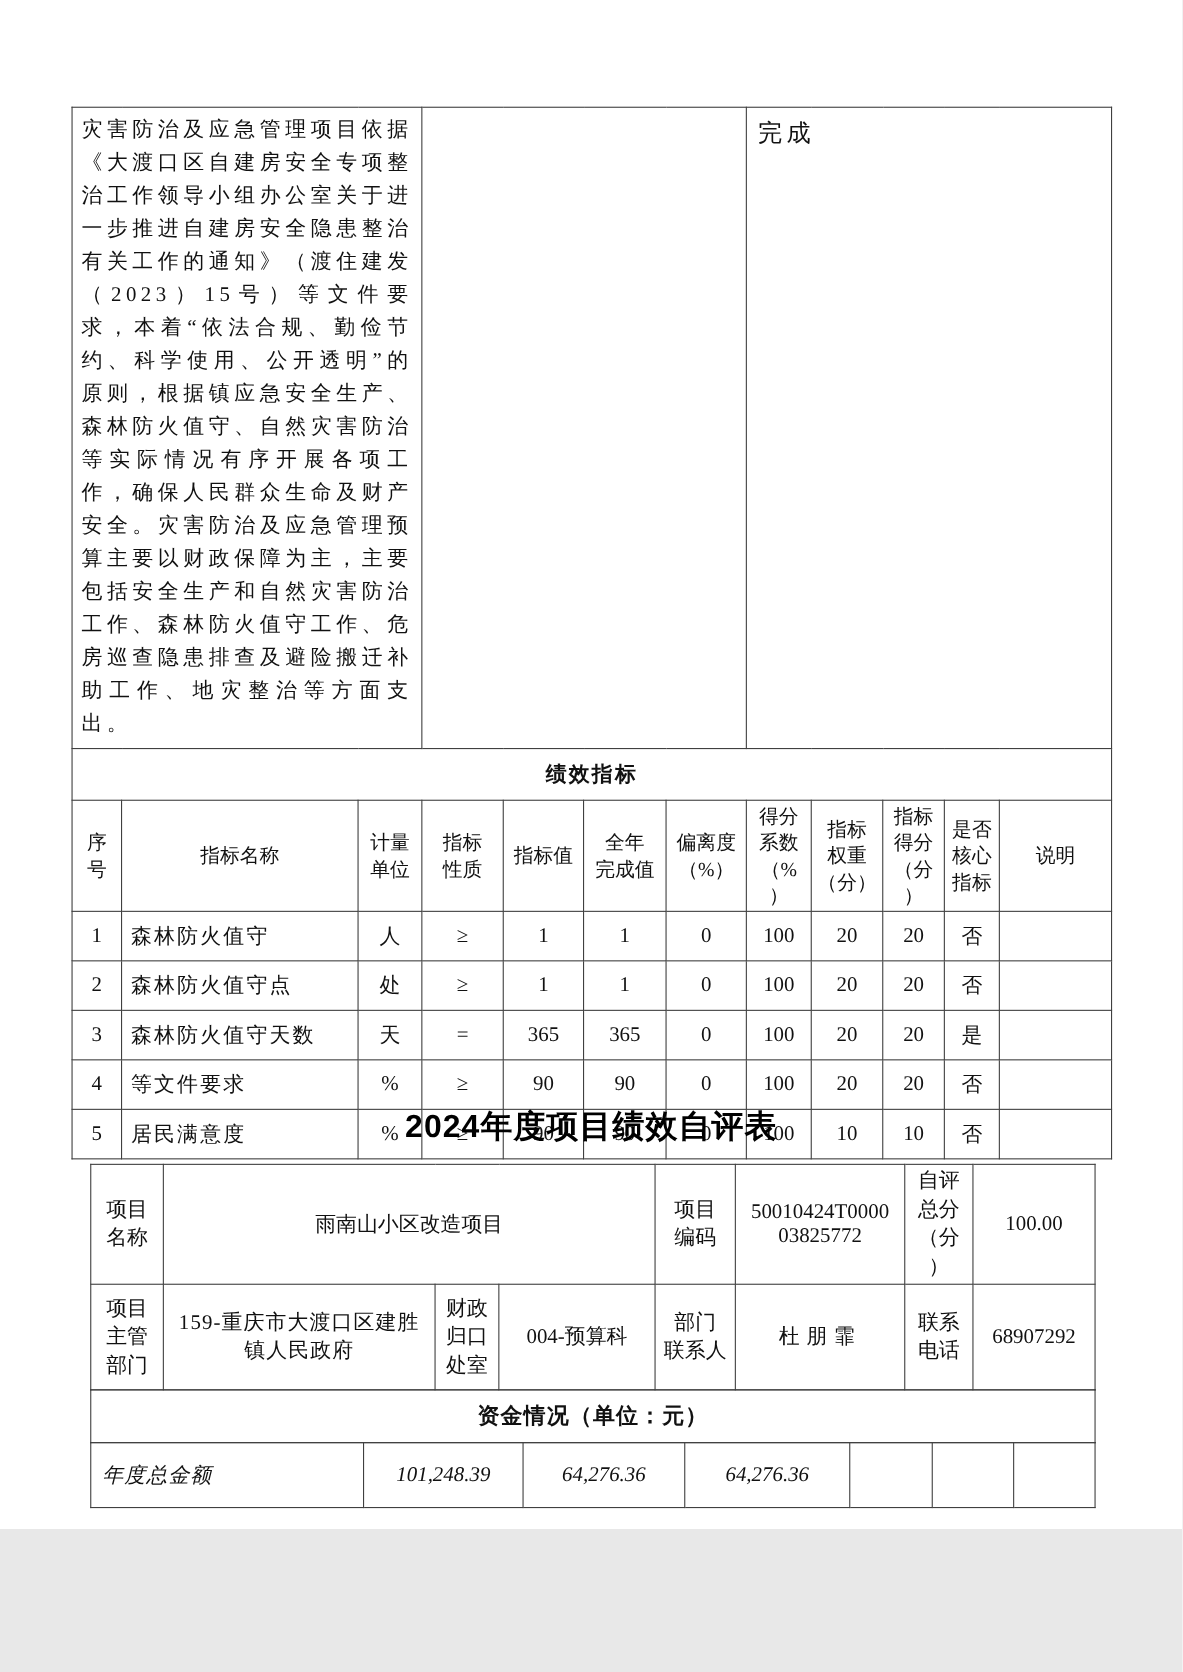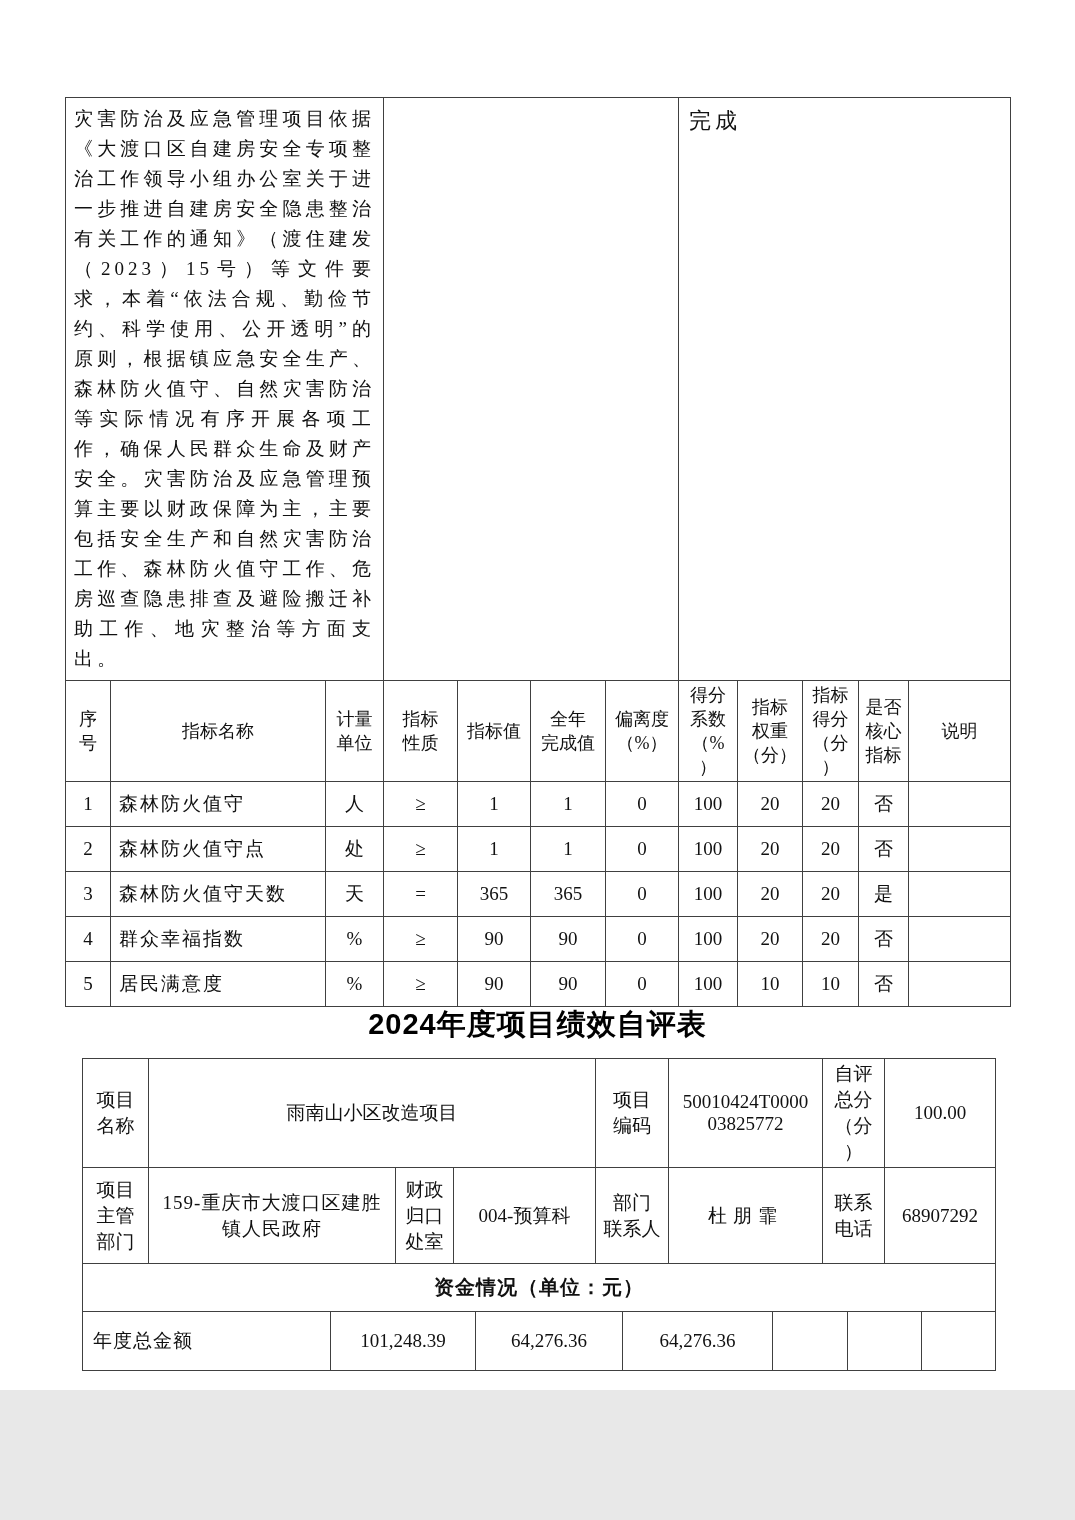--- a/index.html
+++ b/index.html
@@ -74,21 +74,21 @@
   .t2b{width:913px;}
   .t2b td{
     height:43px;
     font-family:Liberation Sans, sans-serif;
     font-weight:bold;
     font-size:20px;
     letter-spacing:1px;
   }
   .t2c{width:913px;}
   .t2c .rh td{height:66px;line-height:26px;}
-  .t2c .rd td{height:54px;}
+  .t2c .rd td{height:54px;font-style:italic;}
   .cell-rowlabel{text-align:left;padding-left:10px;letter-spacing:1px;}
   
   .page-num{
     position:absolute;left:0;top:1437px;width:100%;
     text-align:center;font-size:17px;
   }
 </style>
 </head>
 <body>
 
@@ -108,20 +108,23 @@
           <col style="width:65px">
         <col style="width:56px">
           <col style="width:50px">
           <col style="width:102px">
       </colgroup>
       <tbody>
           <tr class="row-desc">
         <td colspan="3" class="cell-desc">灾害防治及应急管理项目依据《大渡口区自建房安全专项整治工作领导小组办公室关于进一步推进自建房安全隐患整治有关工作的通知》（渡住建发（2023）15号）等文件要求，本着“依法合规、勤俭节约、科学使用、公开透明”的原则，根据镇应急安全生产、森林防火值守、自然灾害防治等实际情况有序开展各项工作，确保人民群众生命及财产安全。灾害防治及应急管理预算主要以财政保障为主，主要包括安全生产和自然灾害防治工作、森林防火值守工作、危房巡查隐患排查及避险搬迁补助工作、地灾整治等方面支出。</td>
         <td colspan="4" class="cell-mid"></td>
         <td colspan="5" class="cell-status">完成</td>
+      </tr>
+      <tr class="row-section">
+        <td colspan="12">绩效指标</td>
       </tr>
       <tr class="row-phead">
         <td>序
 号</td>
         <td>指标名称</td>
         <td>计量
 单位</td>
         <td>指标
 性质</td>
         <td>指标值</td>
@@ -180,21 +183,21 @@
         <td>365</td>
         <td>0</td>
         <td>100</td>
         <td>20</td>
         <td>20</td>
         <td>是</td>
         <td></td>
       </tr>
       <tr class="row-ind">
         <td>4</td>
-        <td class="cell-name">群众幸福指数</td>
+        <td class="cell-name">等文件要求</td>
         <td>%</td>
         <td>≥</td>
         <td>90</td>
         <td>90</td>
         <td>0</td>
         <td>100</td>
         <td>20</td>
         <td>20</td>
         <td>否</td>
         <td></td>

